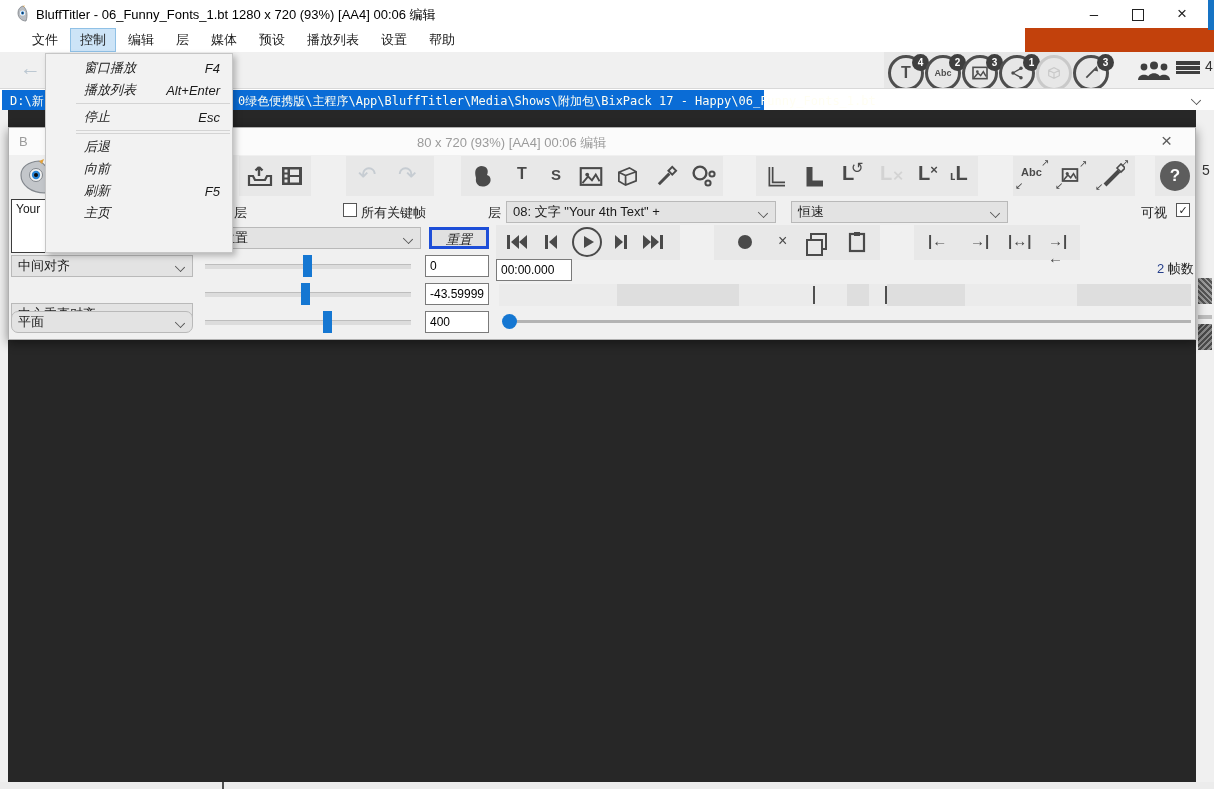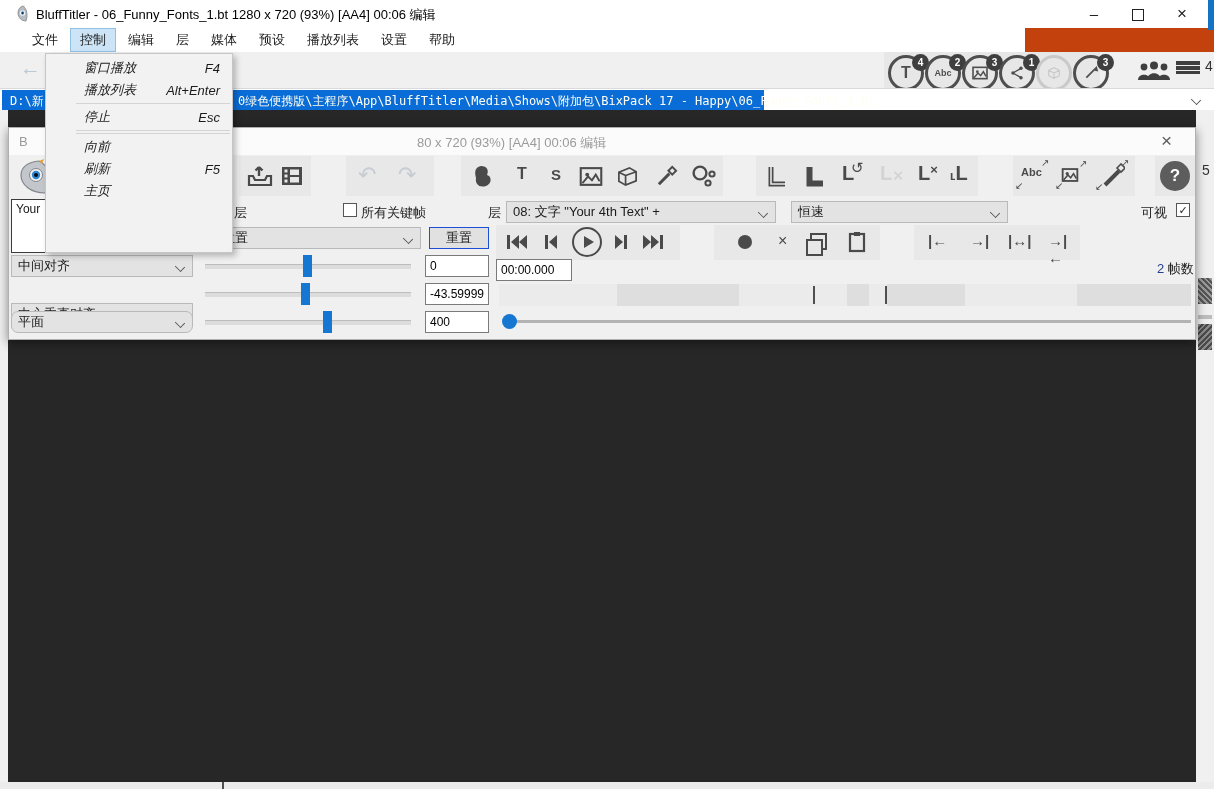--- a/index.html
+++ b/index.html
@@ -31,21 +31,21 @@
   .dialog{left:8px;top:127px;width:1188px;height:213px;background:#f0f0f0;border:1px solid #b0b0b0;box-sizing:border-box;box-shadow:0 3px 10px rgba(0,0,0,.45);}
   .dlg-title{left:0;top:0;width:1186px;height:27px;background:#fbfbfb;color:#9b9b9b;}
   .panel{background:#e8e8e8;position:absolute;height:40px;top:28px;}
   .ic{color:#4a4a4a;}
   .dis{color:#c6ccd2;}
   .ddl{position:absolute;height:22px;background:#e3e3e3;border:1px solid #b9b9b9;box-sizing:border-box;display:flex;align-items:center;padding-left:6px;font-size:13px;}
   .chev{position:absolute;right:8px;top:7px;width:7px;height:7px;border-right:1.6px solid #555;border-bottom:1.6px solid #555;transform:rotate(45deg) scale(1,.8);}
   .inpt{position:absolute;height:22px;background:#fff;border:1px solid #7a7a7a;box-sizing:border-box;font-size:12px;padding:0 4px;font-family:"Liberation Sans",sans-serif;color:#000;}
   .groove{position:absolute;height:4px;background:#dcdcdc;border-top:1px solid #bdbdbd;}
   .shandle{position:absolute;width:9px;height:22px;background:#1577d2;}
-  .btn{position:absolute;height:22px;background:#e1e1e1;border:1px solid #1d4ed8;box-sizing:border-box;text-align:center;line-height:20px;}
+  .btn{position:absolute;height:22px;background:#e1e1e1;border:3px solid #1d4ed8;box-sizing:border-box;text-align:center;line-height:20px;font-style:italic;}
   .cb{position:absolute;width:14px;height:14px;background:#fff;border:1px solid #555;box-sizing:border-box;font-size:11px;line-height:12px;text-align:center;color:#222;}
   .tlseg{position:absolute;top:0;height:22px;background:#dedede;background-image:radial-gradient(#cfcfcf 18%,transparent 20%);background-size:4px 4px;}
   .tick{position:absolute;top:2px;width:2px;height:18px;background:#4f4f4f;}
   
   .ctxmenu{left:45px;top:53px;width:188px;height:200px;background:#f2f2f2;border:1px solid #c6c6c6;box-shadow:3px 3px 6px rgba(0,0,0,.25);z-index:50;padding-top:3px;box-sizing:border-box;}
   .mi{height:22px;display:flex;align-items:center;padding:0 12px 0 38px;justify-content:space-between;white-space:nowrap;font-style:italic;}
   .msep{height:1px;background:#d4d4d4;margin:2px 2px 2px 30px;}
   svg{display:block;}
 </style>
 </head>
@@ -377,20 +377,24 @@
       <span>Alt+Enter</span>
     </div>
     <div class="msep"></div>
     <div class="mi">
       <span>停止</span>
       <span>Esc</span>
     </div>
     <div class="msep"></div>
     <div class="msep"></div>
     <div class="mi">
+      <span>后退</span>
+      <span></span>
+    </div>
+    <div class="mi">
       <span>向前</span>
       <span></span>
     </div>
     <div class="mi">
       <span>刷新</span>
       <span>F5</span>
     </div>
     <div class="mi">
       <span>主页</span>
       <span></span>

